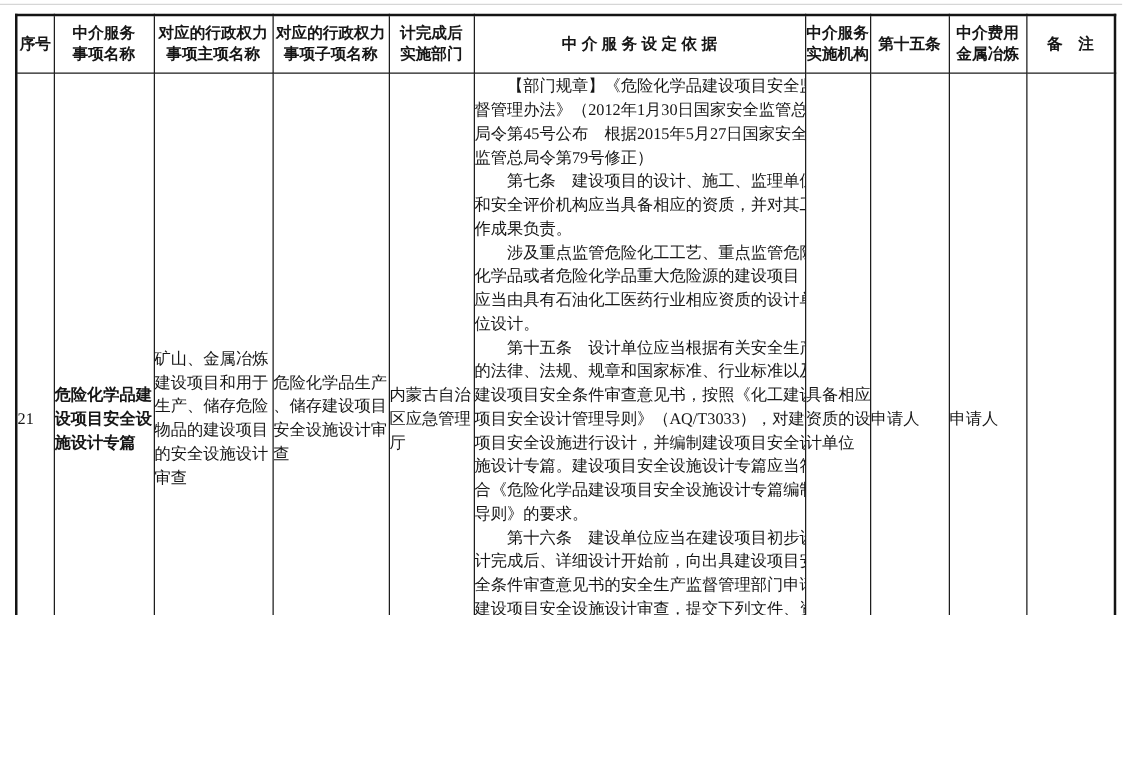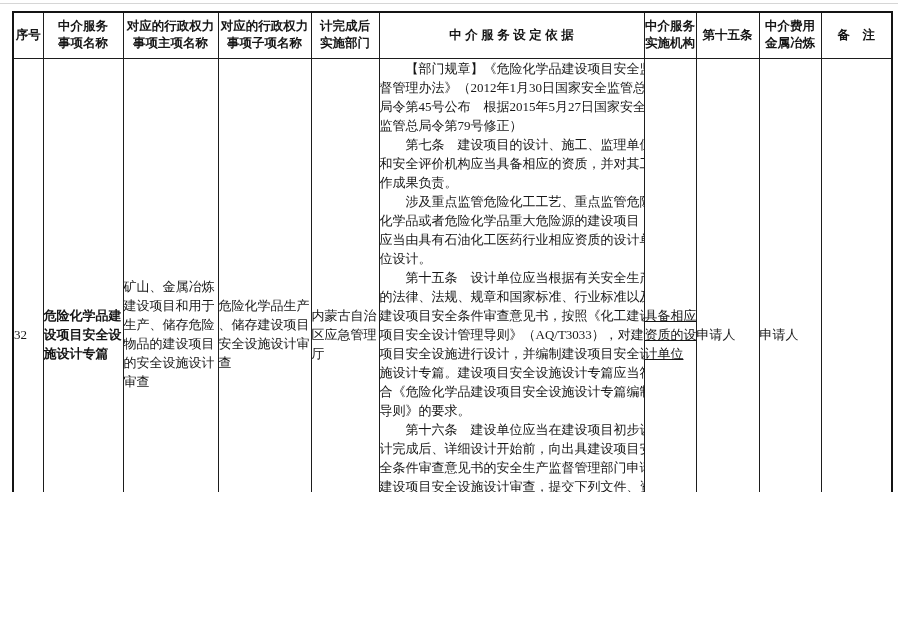--- a/index.html
+++ b/index.html
@@ -55,21 +55,21 @@
   td.c-name     { padding-left: 3px; font-weight: bold; }
   td.c-main     { padding-left: 2px; }
   td.c-sub      { padding-left: 2px; }
   td.c-dept     { padding-left: 3px; margin-left: 24px; }
   td.c-basis    {
     font-size: 12.2px;
     line-height: 16.5px;
     padding-left: 6px;
     padding-right: 2px;
   }
-  td.c-agency   { padding-left: 2px; font-size: 12.2px; line-height: 19px; text-decoration: underline; }
+  td.c-agency   { padding-left: 2px; font-size: 12.2px; line-height: 19px; }
   td.c-entrust  { padding-left: 4px; }
   td.c-fee      { padding-left: 5px; }
   td.c-remark   { }
 </style>
 </head>
 <body>
 
 <div id="sheet">
 
   <div id="artifact-top" class="artifact"></div>
@@ -104,21 +104,21 @@
         <th>中介服务
 实施机构</th>
         <th>第十五条</th>
         <th>中介费用
 金属冶炼</th>
         <th>备　注</th>
       </tr>
     </thead>
     <tbody>
       <tr>
-        <td class="c-serial">32</td>
+        <td class="c-serial">21</td>
         <td class="c-name">危险化学品建
 设项目安全设
 施设计专篇</td>
         <td class="c-main">矿山、金属冶炼
 建设项目和用于
 生产、储存危险
 物品的建设项目
 的安全设施设计
 审查</td>
         <td class="c-sub">危险化学品生产

